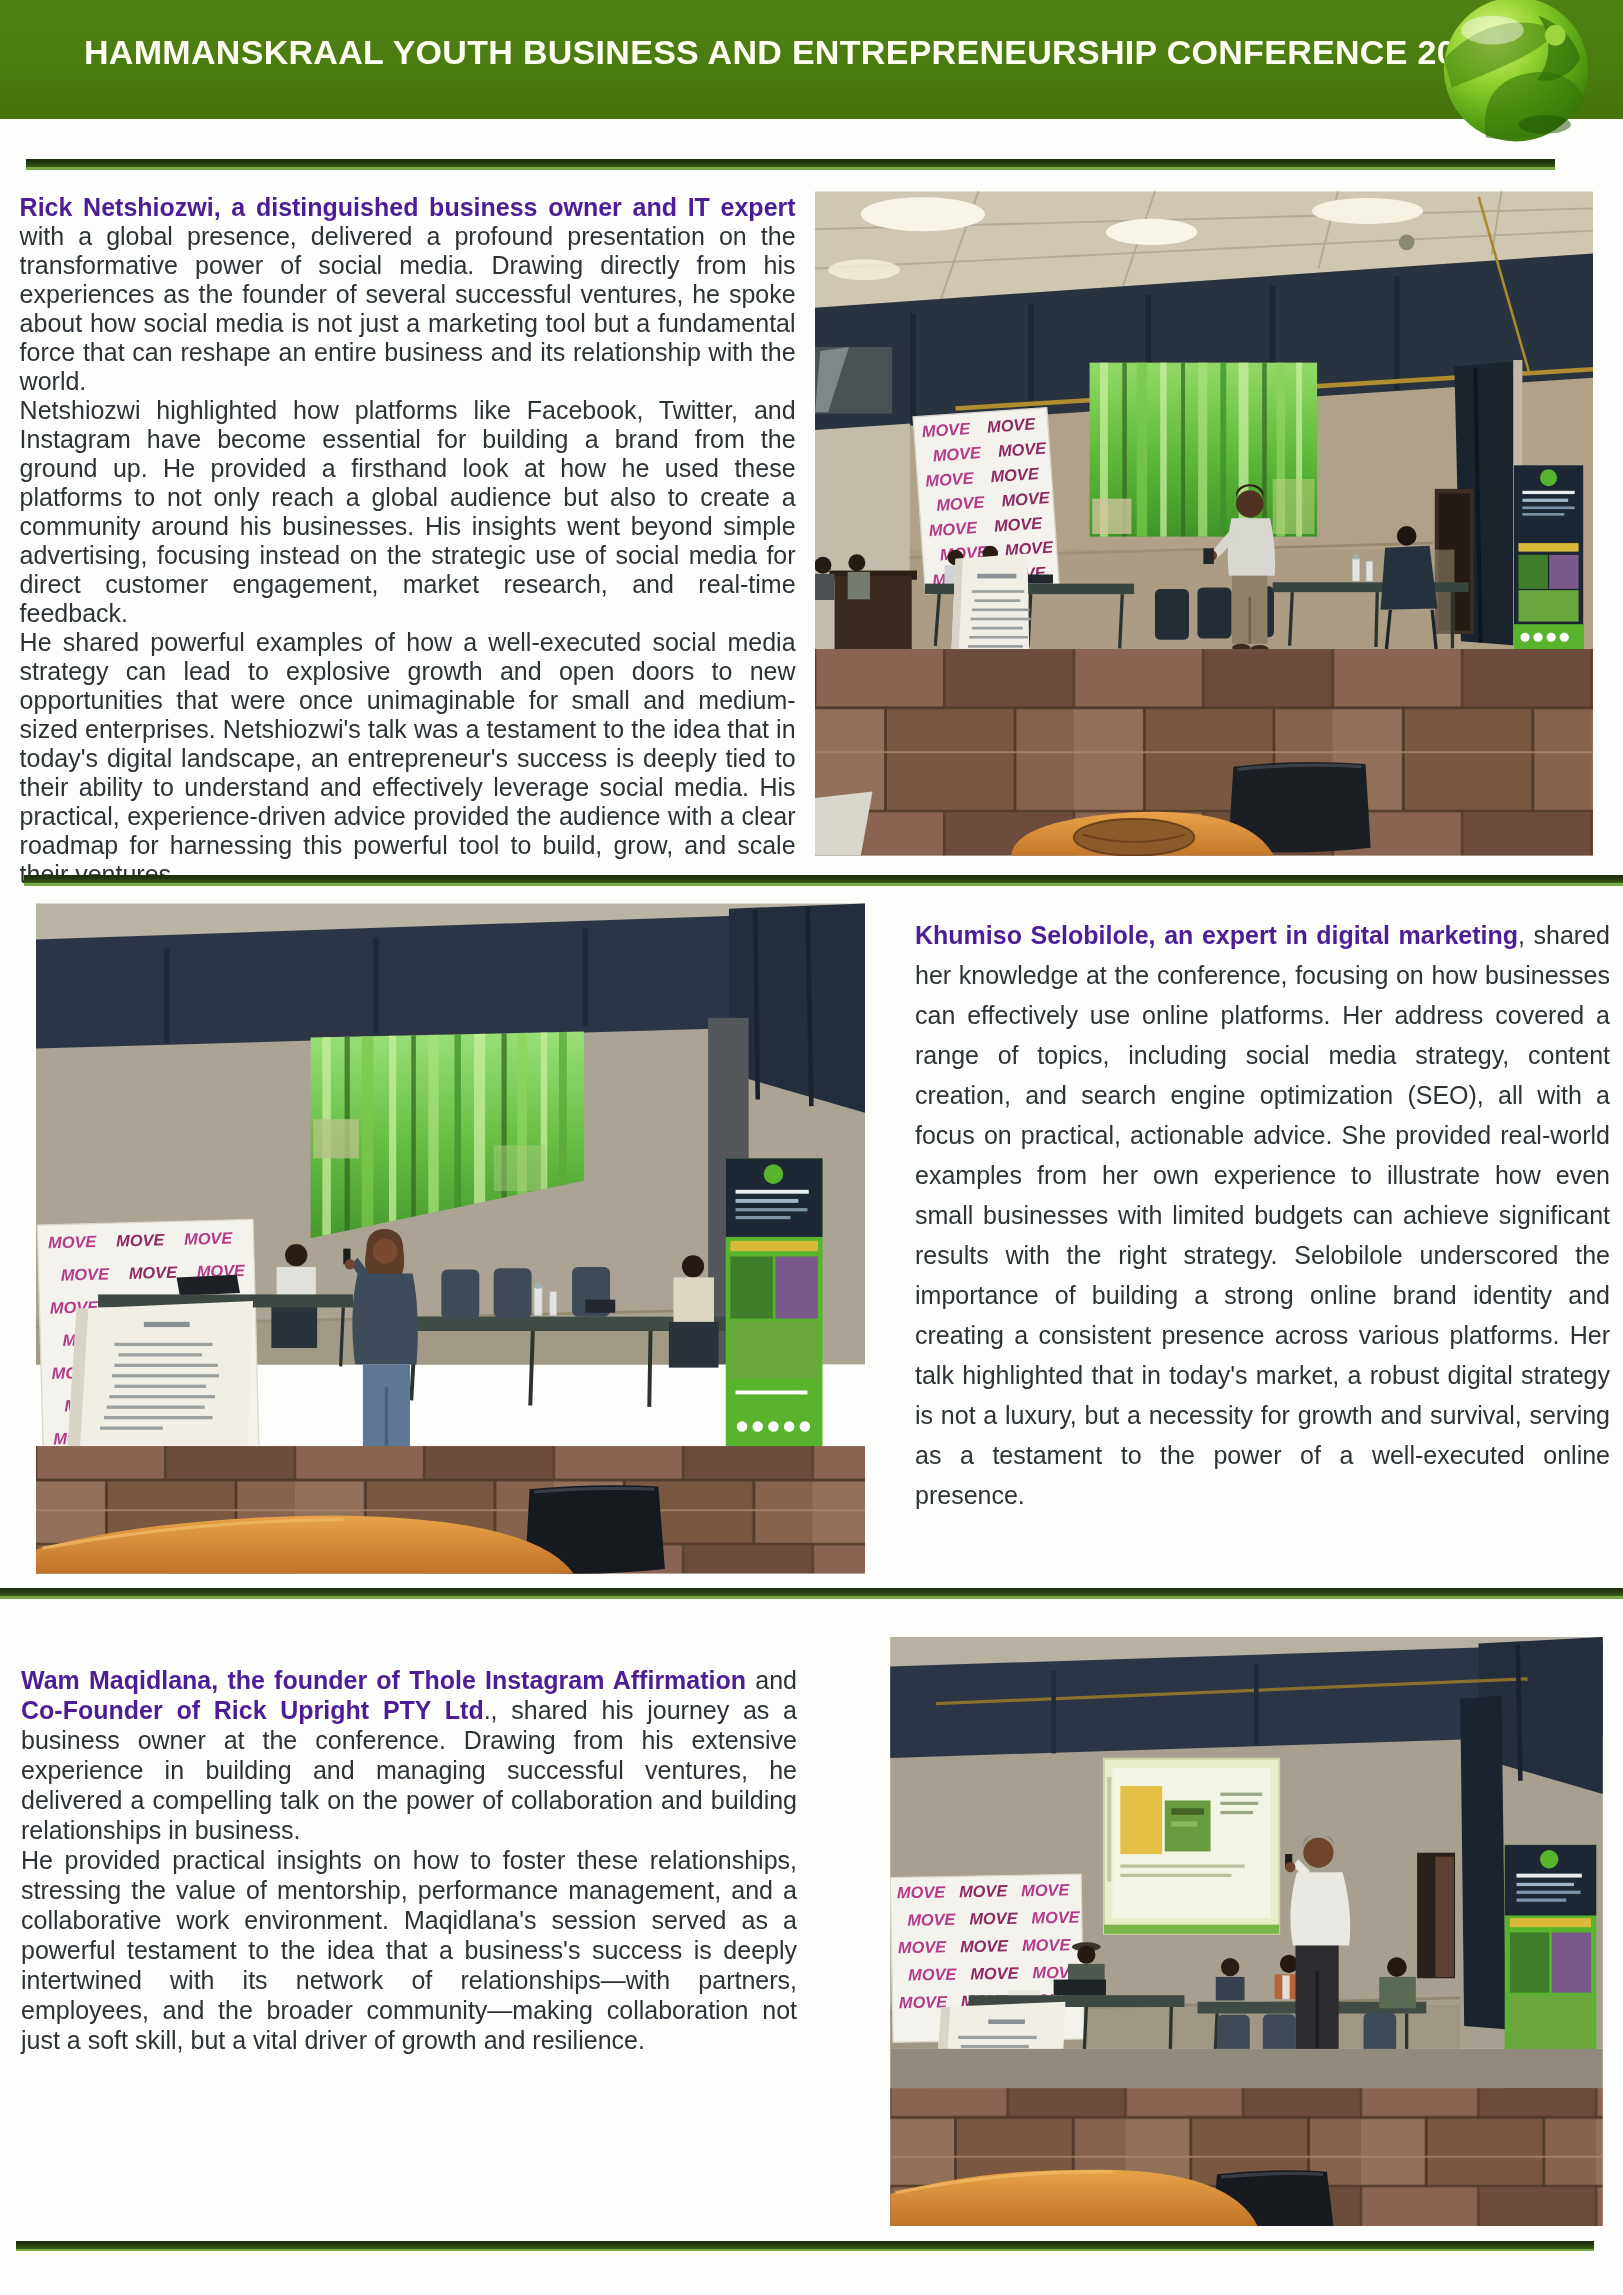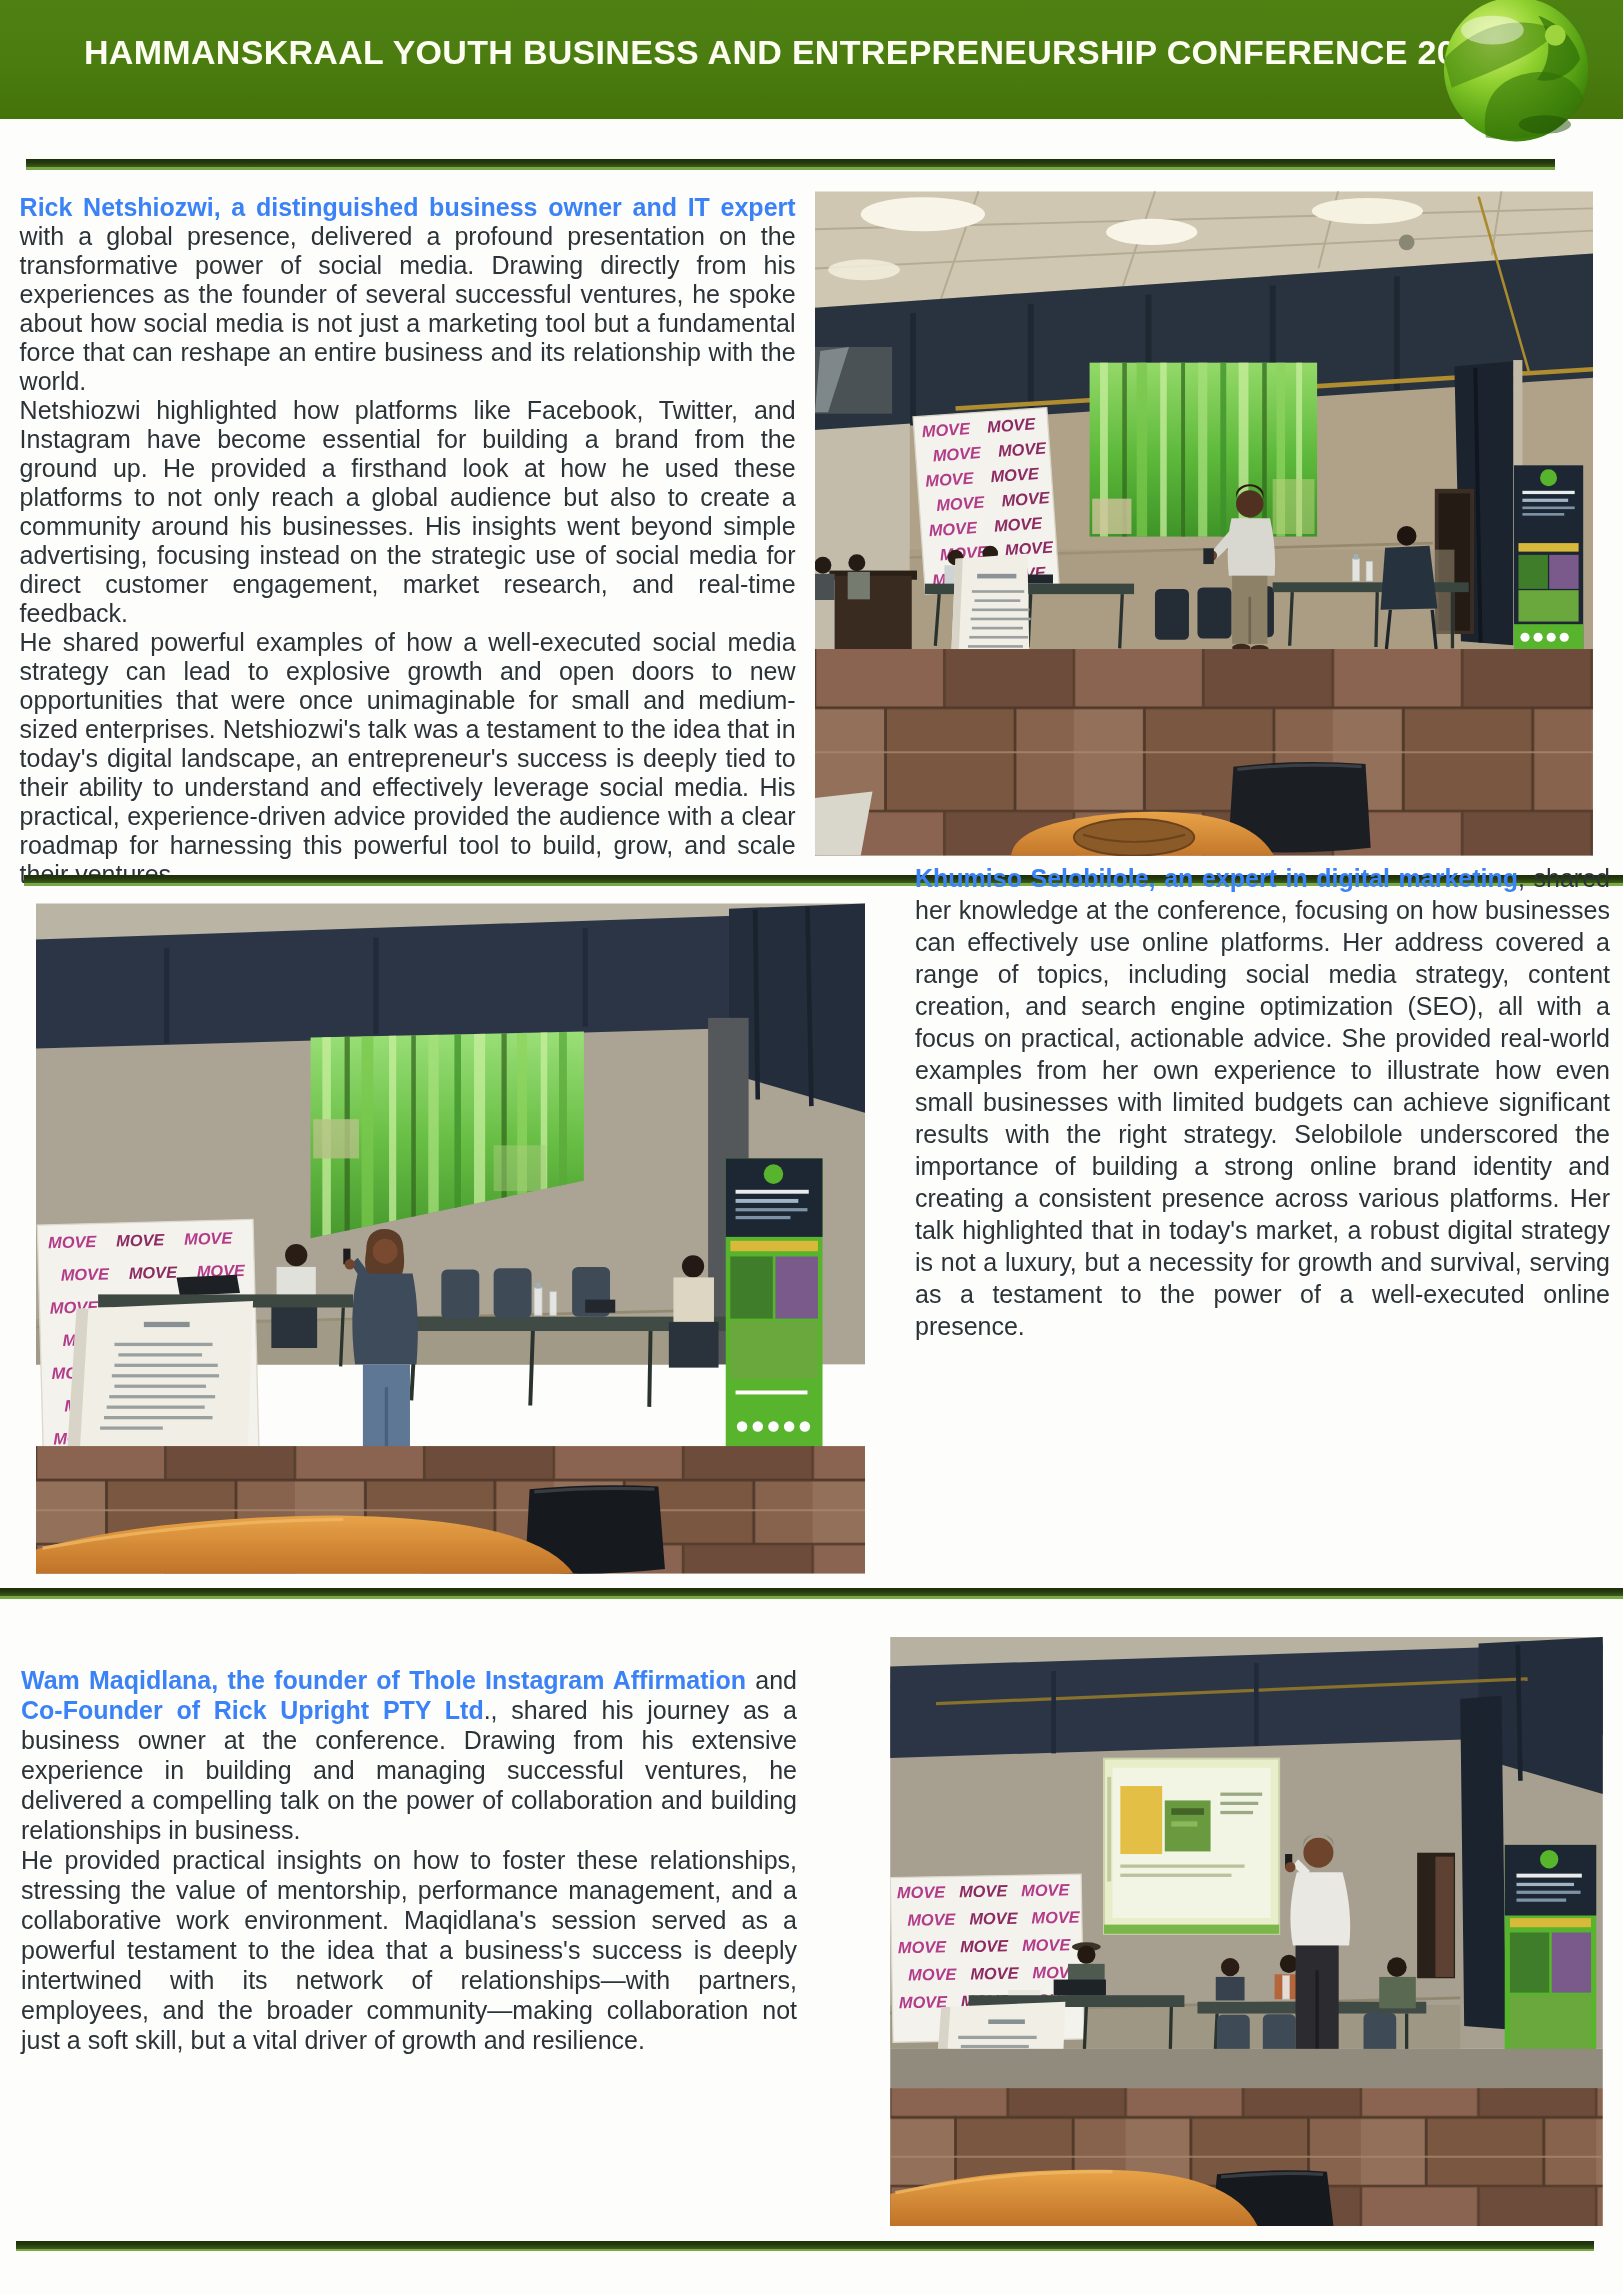--- a/index.html
+++ b/index.html
@@ -30,23 +30,23 @@
   .d1{ left:26px;  top:159px;  width:1529px; }
   .d2{ left:23.6px;  top:875px; width:1599px; }
   .d3{ left:0px;   top:1588px; width:1623px; }
   .d4{ left:16.4px;  top:2241px; width:1578px; border-bottom-width:2.6px; }
   
   .article{
     position:absolute; color:#2c3338;
     font-size:25px; line-height:29px; text-align:justify;
   }
   .article p{ margin:0; }
-  .article b{ color:#3b82f6; }
+  .article b{ color:#4c1d95; }
   .art-rick    { left:19.6px;   top:193px;  width:776px; }
-  .art-khumiso { left:915px; top:862px; width:695px; line-height:32px; }
+  .art-khumiso { left:915px; top:915px; width:695px; line-height:40px; }
   .art-wam     { left:21px;   top:1665px; width:776px; line-height:30px; }
   
   figure{ margin:0; position:absolute; }
   .ph1{ left:815px; top:191px;  width:778px; height:665px; }
   .ph2{ left:36px;   top:903px; width:829px; height:671px; }
   .ph3{ left:890px; top:1637px; width:713px; height:589px;  }
   figure svg{ display:block; width:100%; height:100%; }
   .mv{ font:italic 700 25px "Liberation Sans", sans-serif; }
 </style>
 </head>

